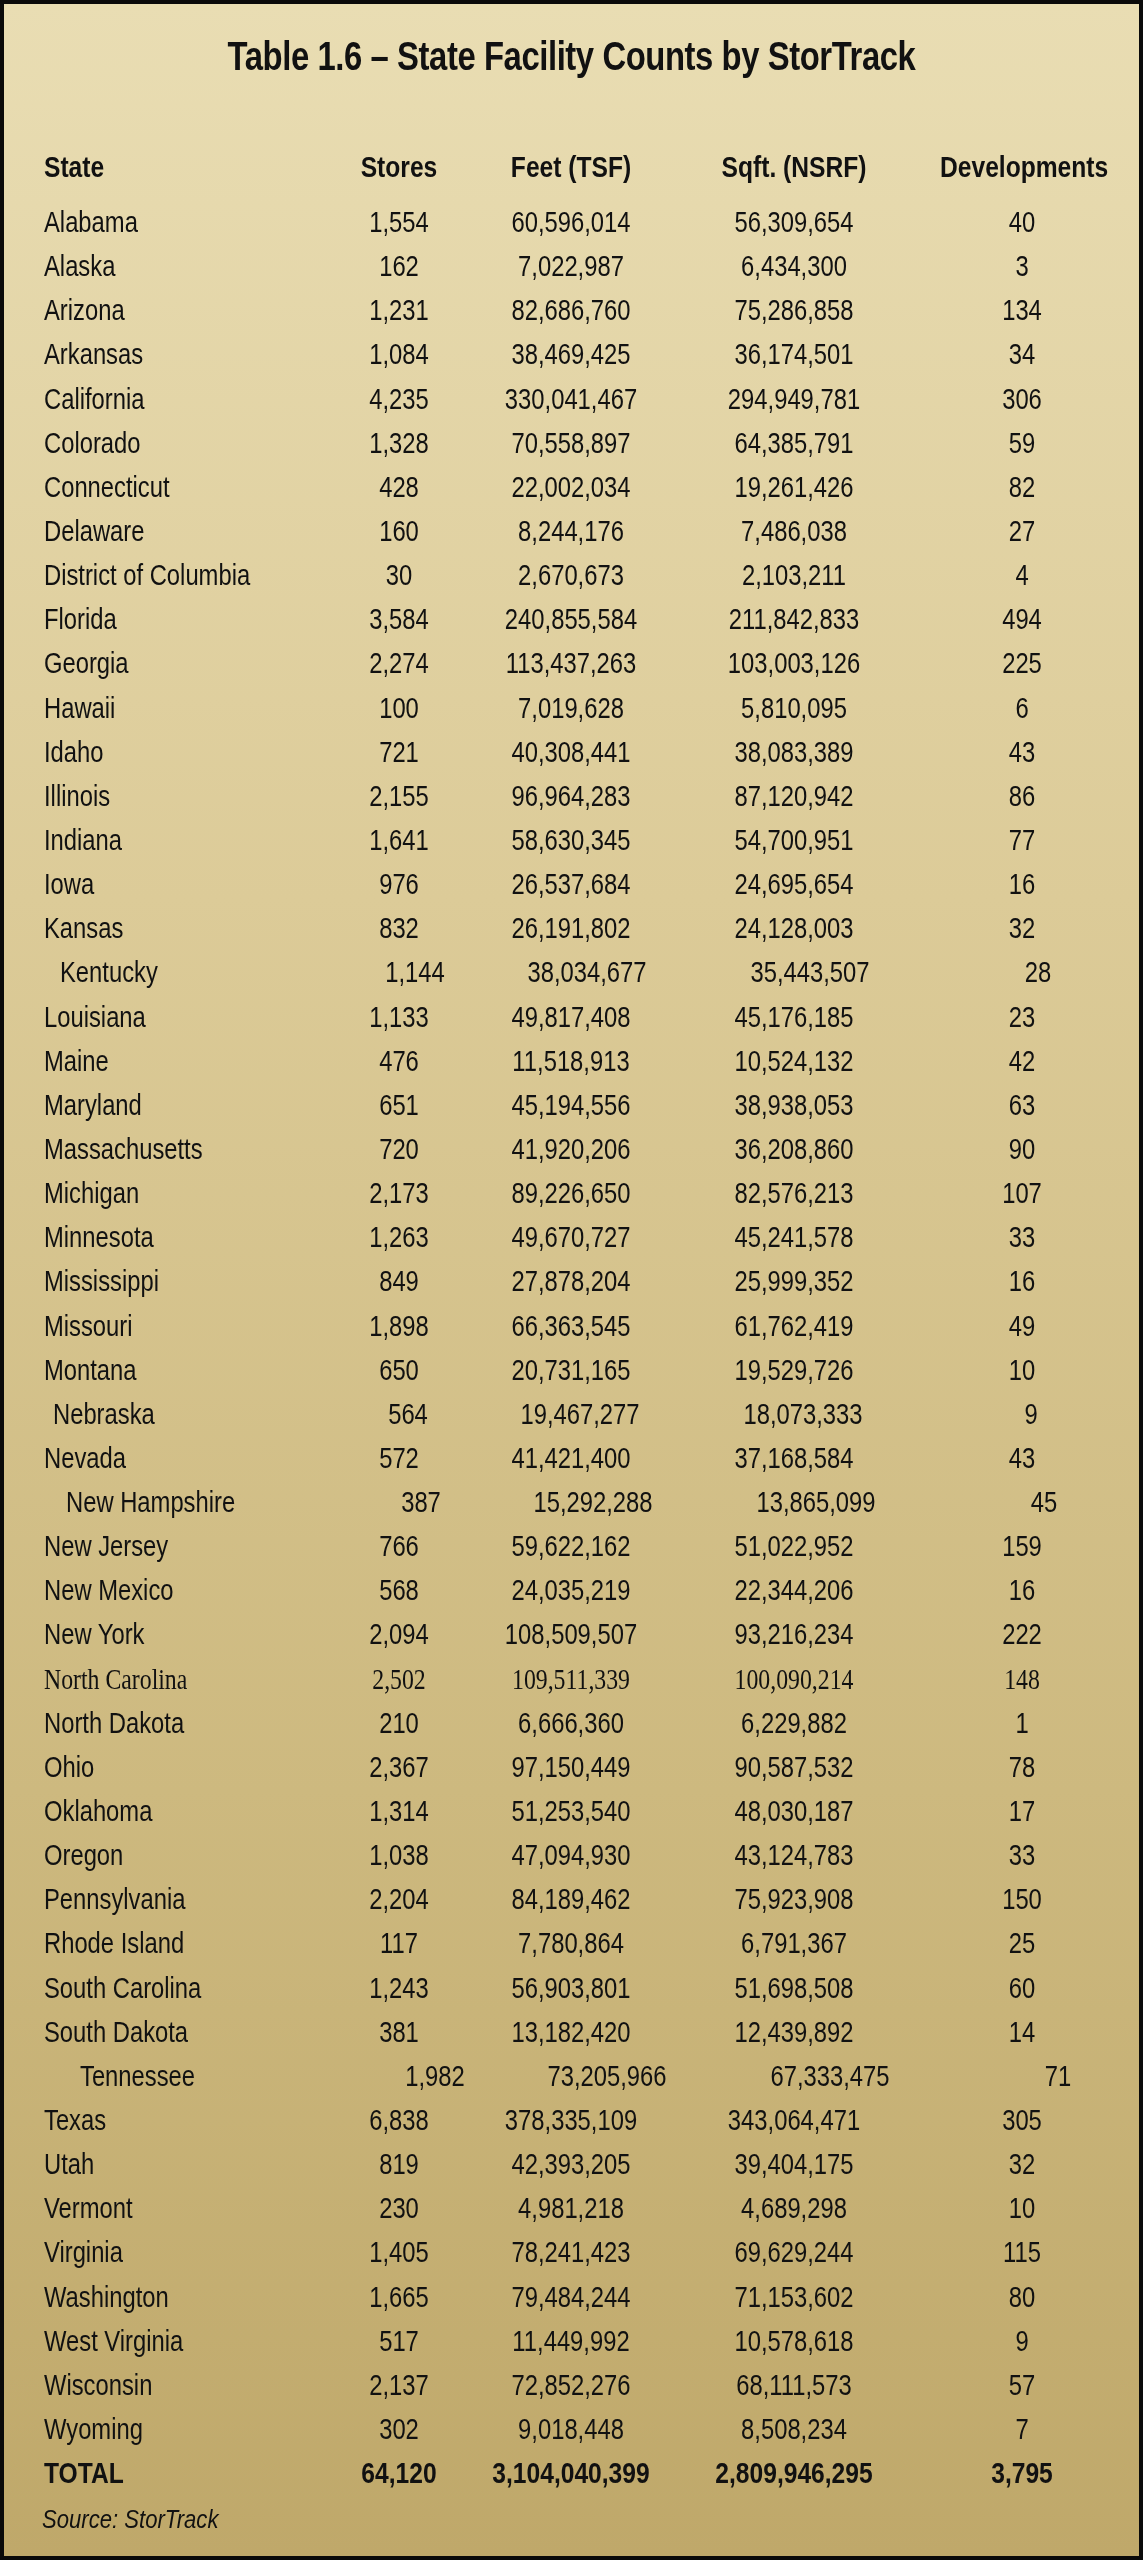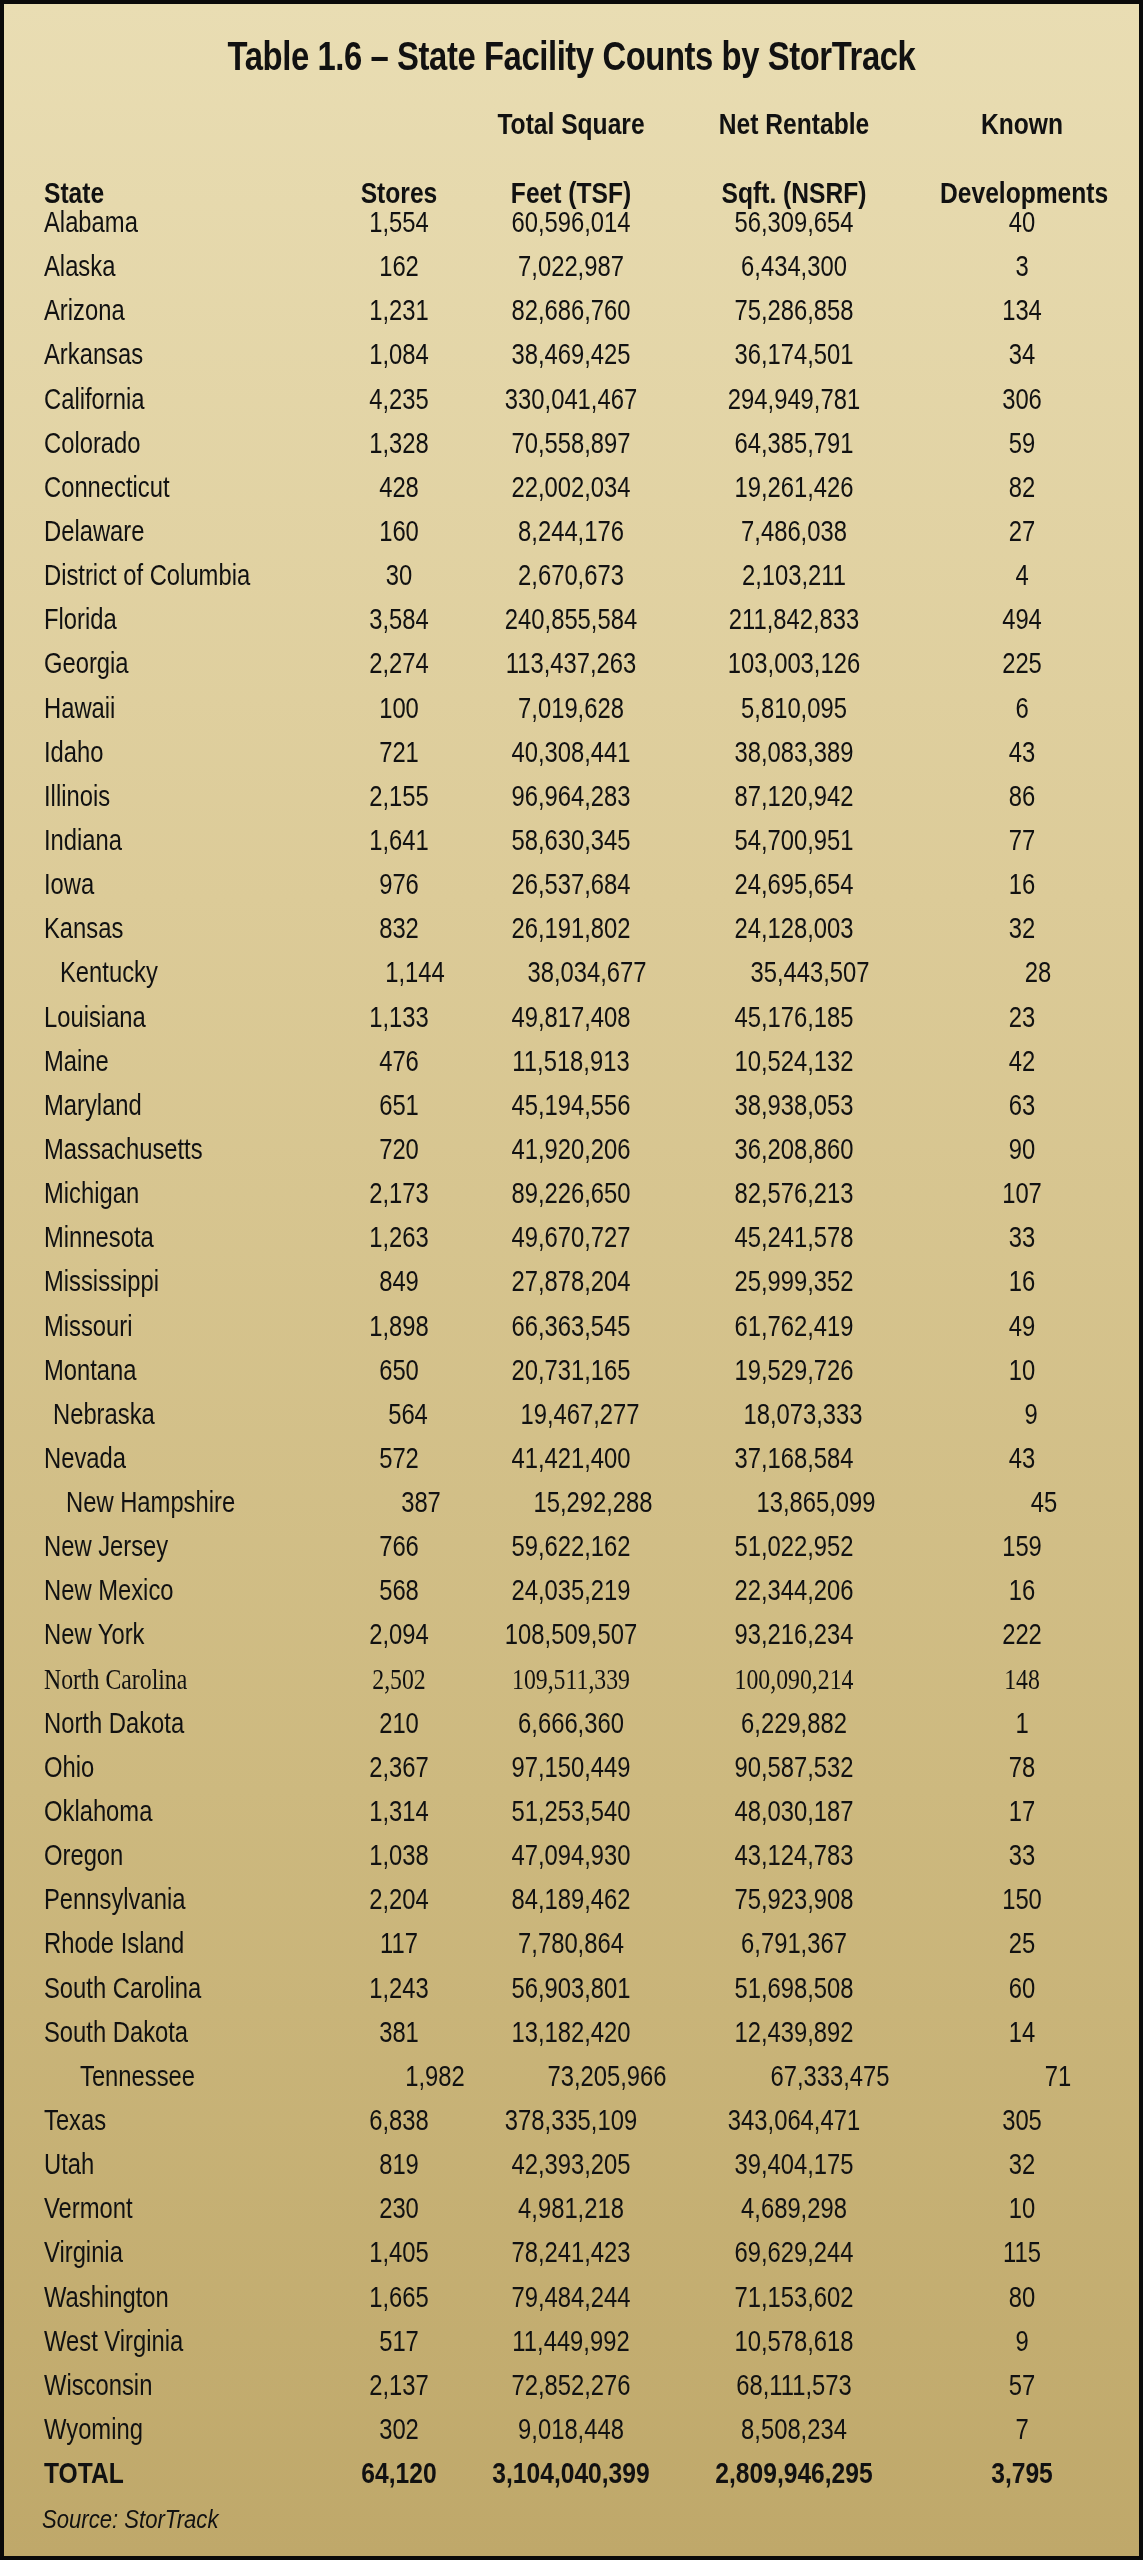--- a/index.html
+++ b/index.html
@@ -34,26 +34,21 @@
     position:absolute; left:38px; top:2500px; font-style:italic; font-size:26px;
     transform:scaleX(0.85); transform-origin:left center;
   }
 </style>
 </head>
 <body>
 
 <div class="frame">
   <div class="title">Table 1.6 – State Facility Counts by StorTrack</div>
 
-  <div class="row hdr" style="top:100px;">
-    <span class="c2">Total Square</span>
-    <span class="c3">Net Rentable</span>
-    <span class="c4">Known</span>
-  </div>
-  <div class="row hdr" style="top:143px;margin-top:26px;">
+  <div class="row hdr" style="top:143px;">
     <span class="c0">State</span>
     <span class="c1">Stores</span>
     <span class="c2">Feet (TSF)</span>
     <span class="c3">Sqft. (NSRF)</span>
     <span class="c4">Developments</span>
   </div>
 
   <div id="rows">
       <div class="row" style="top: 196px;">
         <span class="c0">Alabama</span>

